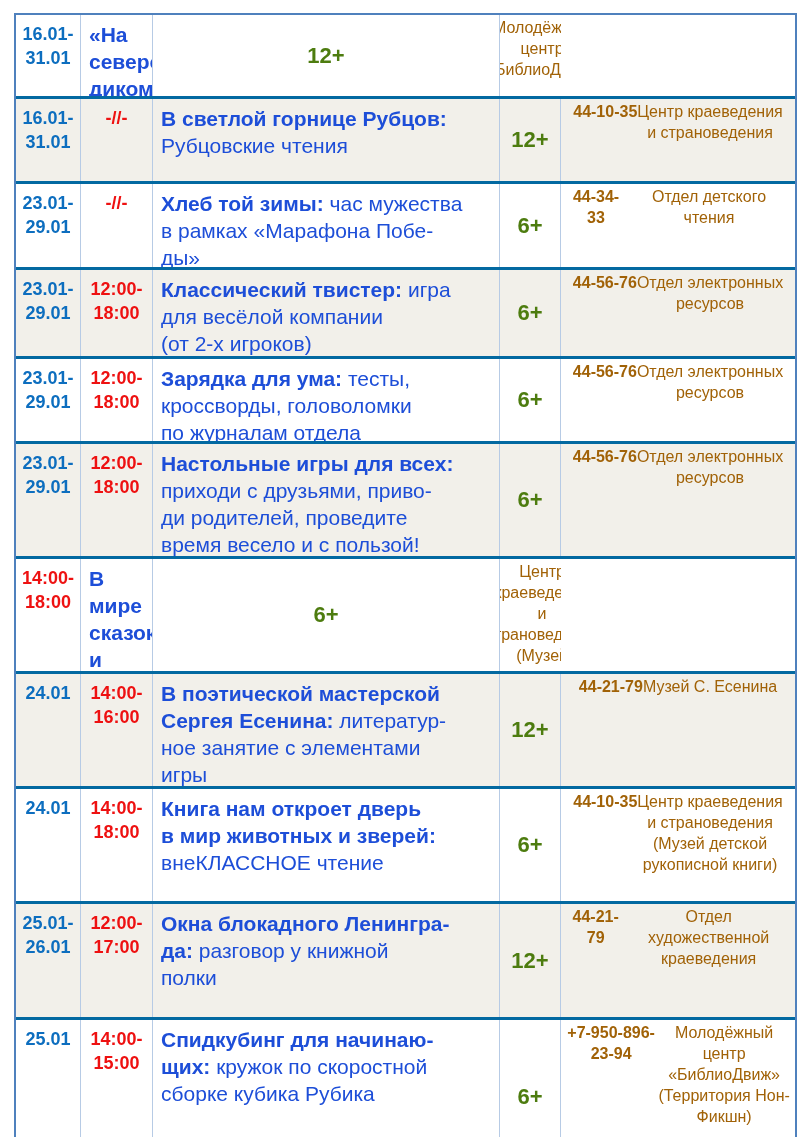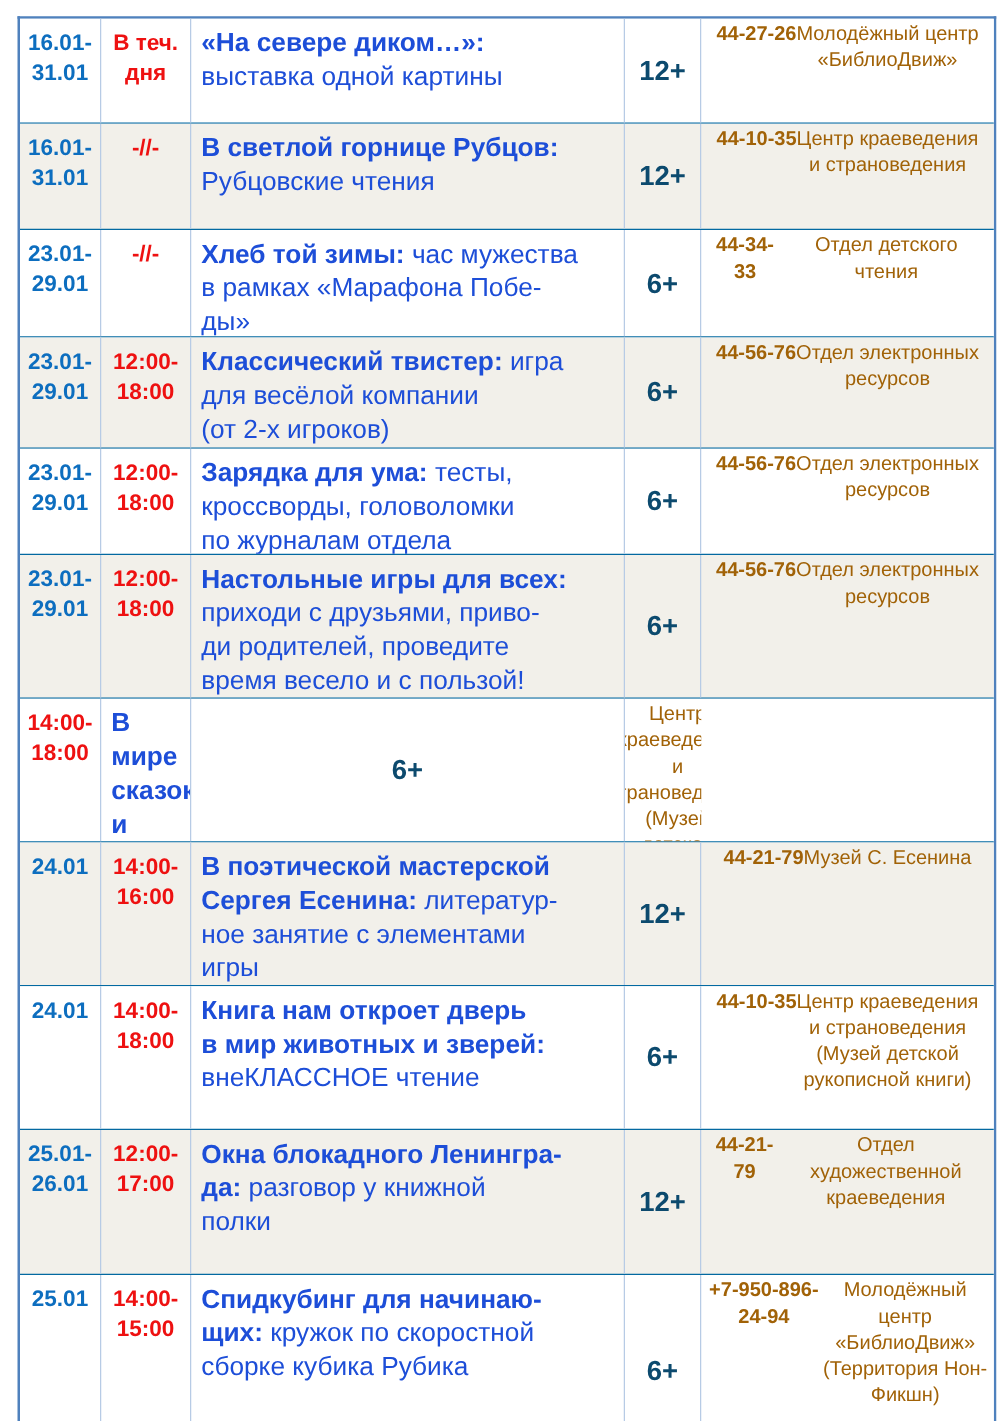--- a/index.html
+++ b/index.html
@@ -19,21 +19,21 @@
     width:783px;
     box-sizing:border-box;
     border:2px solid #4f81bd;
     border-bottom:4px solid #84a3cc;
     background:#ffffff;
   }
   .row{
     display:grid;
     grid-template-columns:65px 72px 347px 61px 234px;
     box-sizing:border-box;
-    border-bottom:1px solid #0369a1;
+    border-bottom:3px solid #0369a1;
     background:#ffffff;
   }
   .row:nth-child(even){ background:#f2f0ea; }
   .row:last-child{ border-bottom:none; }
   .row:nth-child(1){ height:84px; }
   .row:nth-child(2){ height:85px; }
   .row:nth-child(3){ height:86px; }
   .row:nth-child(4){ height:89px; }
   .row:nth-child(5){ height:85px; }
   .row:nth-child(6){ height:115px; }
@@ -69,21 +69,21 @@
     color:#1d4ed8;
     font-size:21px;
     line-height:27px;
     padding:6px 6px 0 8px;
   }
   .cell.event .title{ font-weight:bold; }
   .cell.age{
     display:flex;
     align-items:center;
     justify-content:center;
-    color:#0c4a6e;
+    color:#4d7c0f;
     font-weight:bold;
     font-size:22px;
     text-align:center;
   }
   .cell.contact{
     display:flex;
     flex-direction:row;
     align-items:flex-start;
     justify-content:center;
     text-align:center;
@@ -96,22 +96,20 @@
 </style>
 </head>
 <body>
 
 <div class="page">
   <div class="events-table">
 
     <div class="row">
       <div class="cell date"><span>16.01-
 31.01</span></div>
-      <div class="cell time"><span>В теч.
-дня</span></div>
       <div class="cell event"><span class="title">«На севере диком…»:</span><span>
 выставка одной картины</span></div>
       <div class="cell age"><span>12+</span></div>
       <div class="cell contact"><span class="phone">44-27-26</span><span>Молодёжный центр
 «БиблиоДвиж»</span></div>
     </div>
 
     <div class="row">
       <div class="cell date"><span>16.01-
 31.01</span></div>
@@ -226,19 +224,19 @@
     </div>
 
     <div class="row">
       <div class="cell date"><span>25.01</span></div>
       <div class="cell time"><span>14:00-
 15:00</span></div>
       <div class="cell event"><span class="title">Спидкубинг для начинаю-
 щих:</span><span> кружок по скоростной
 сборке кубика Рубика</span></div>
       <div class="cell age"><span>6+</span></div>
-      <div class="cell contact"><span class="phone">+7-950-896-24-94</span><span>Молодёжный центр
+      <div class="cell contact"><span class="phone">+7-950-896-23-94</span><span>Молодёжный центр
 «БиблиоДвиж»
 (Территория Нон-Фикшн)</span></div>
     </div>
 
   </div>
 </div>
 
 </body></html>

